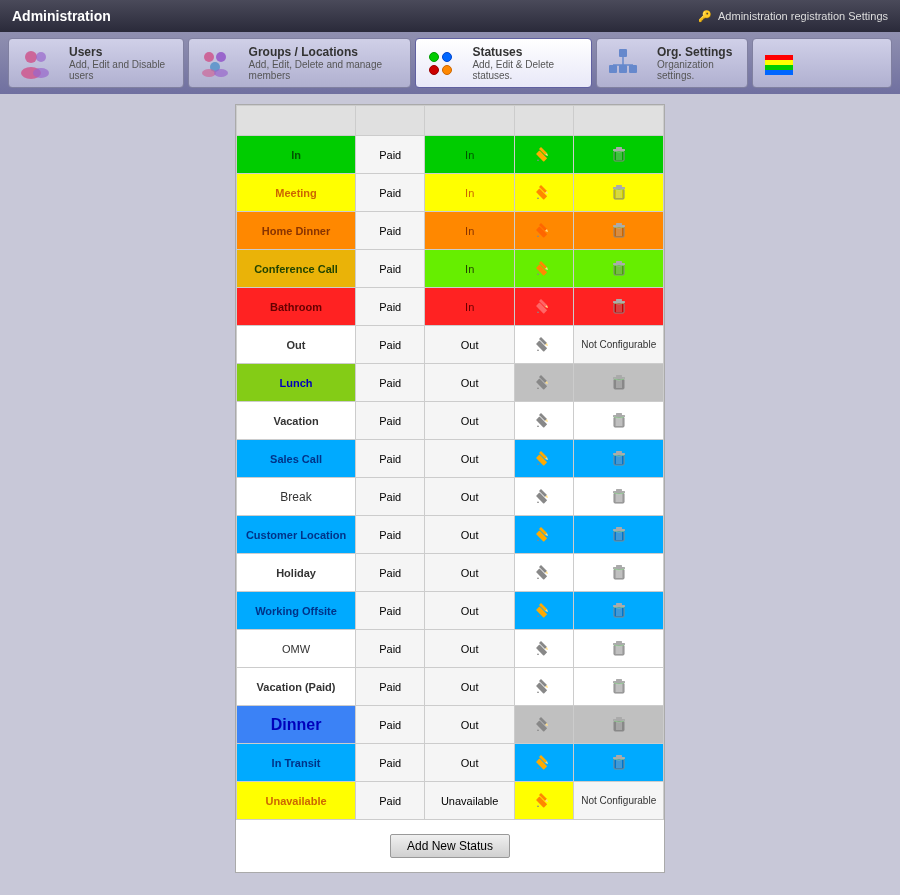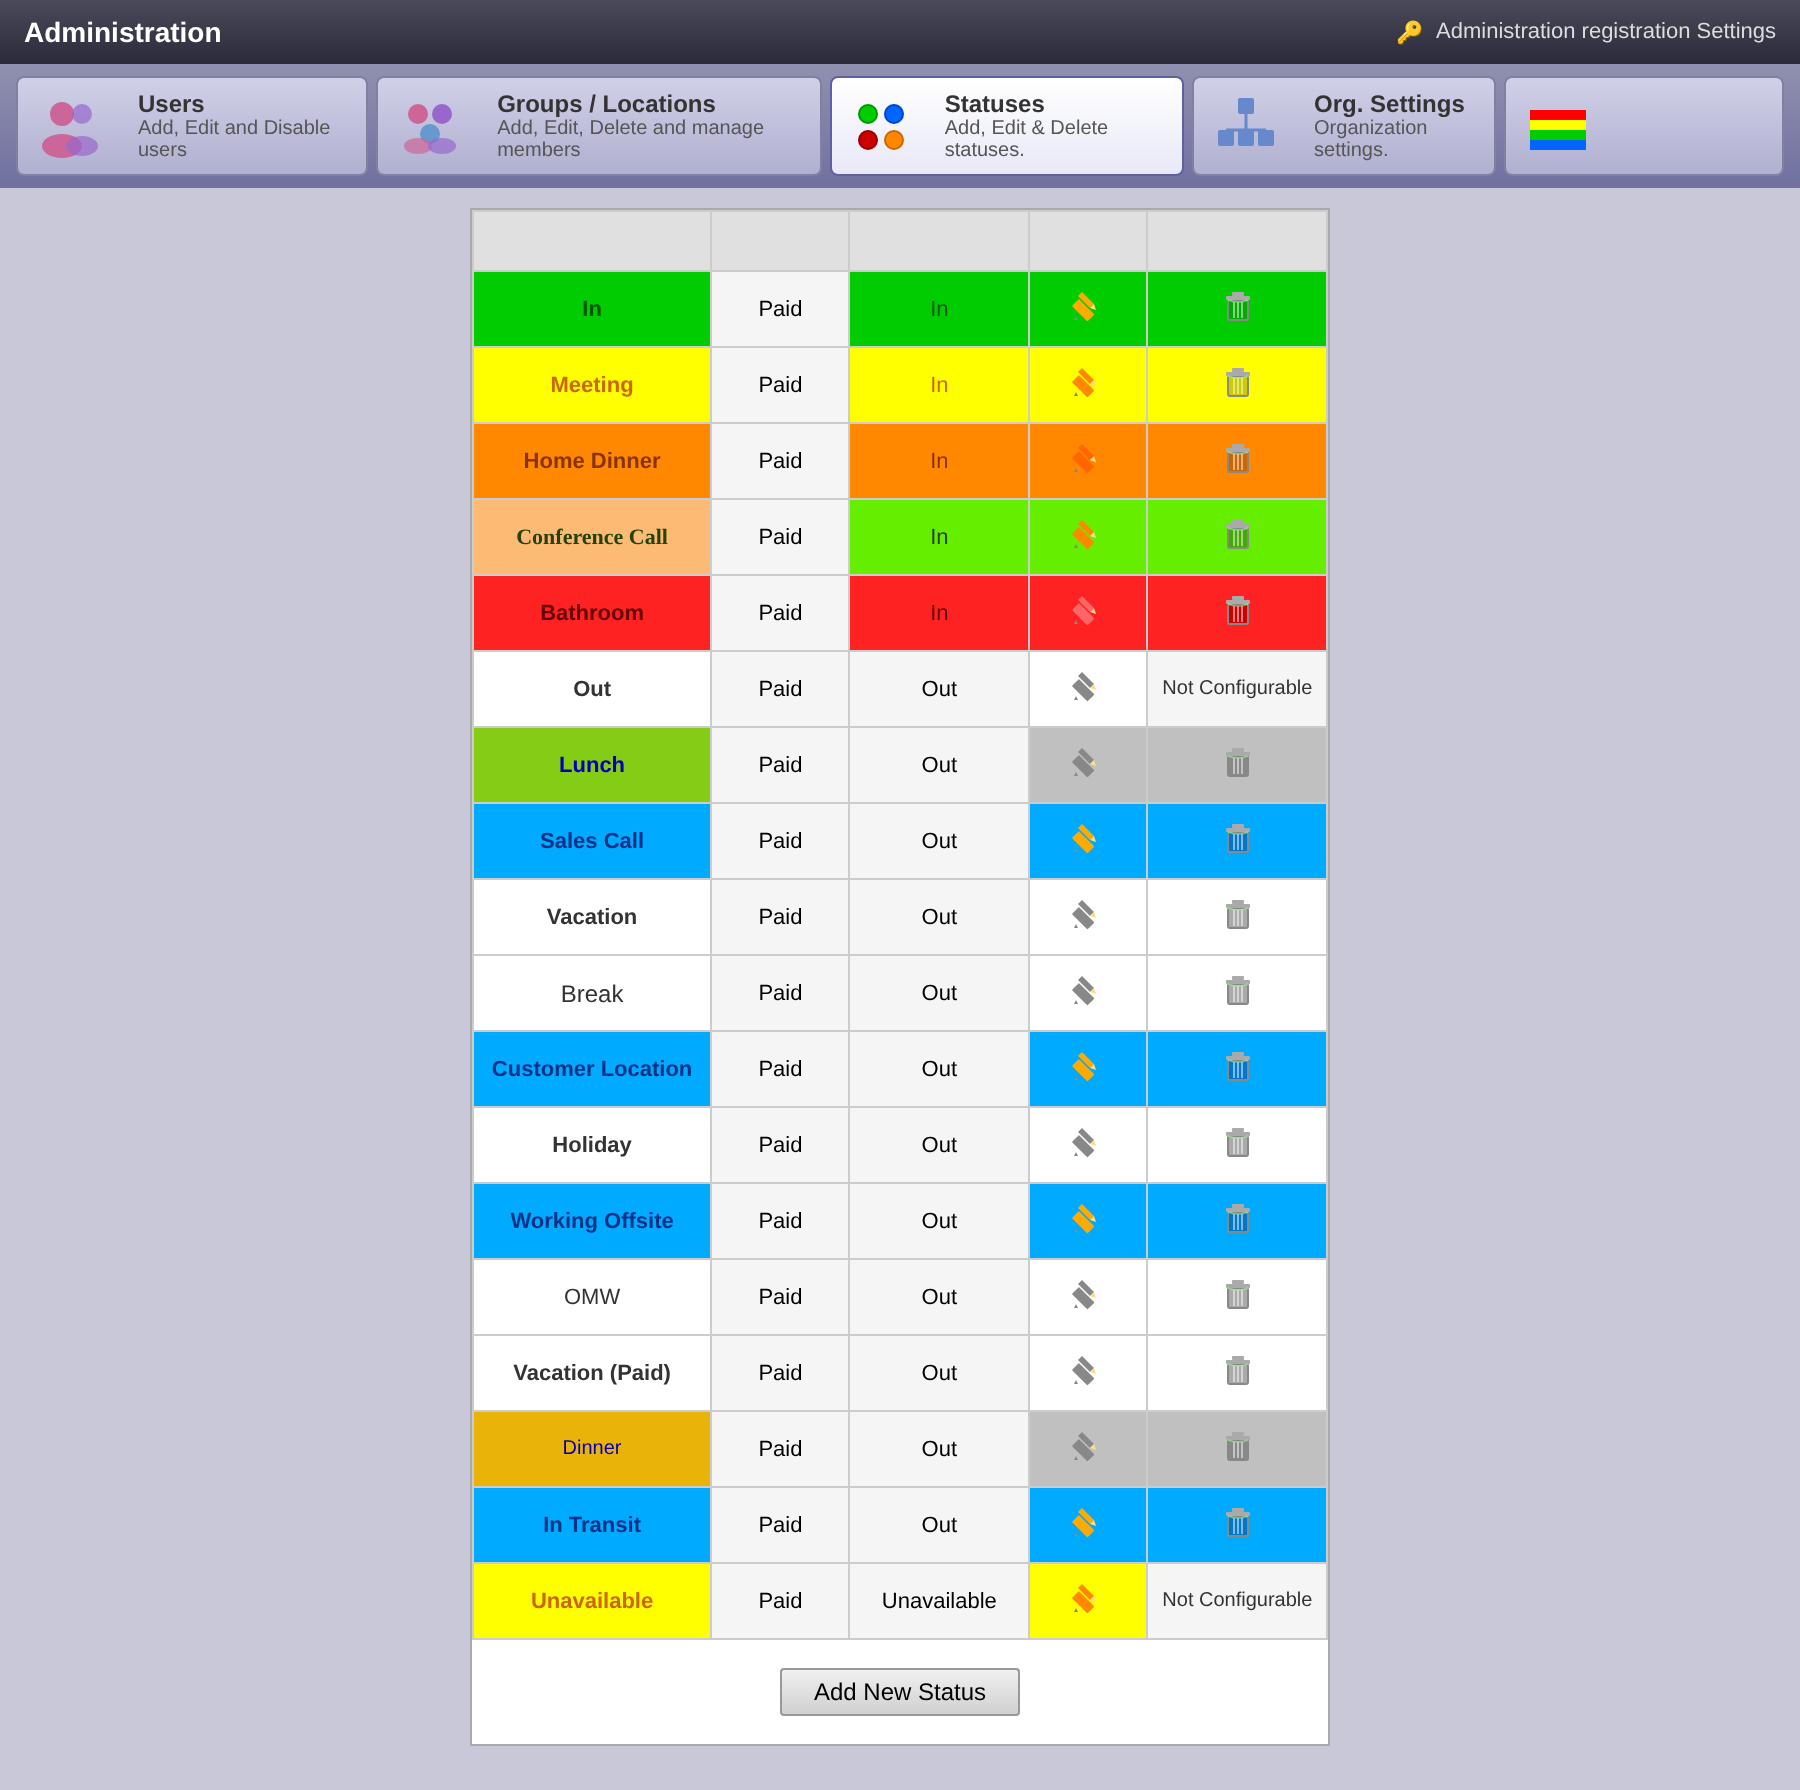--- a/index.html
+++ b/index.html
@@ -245,21 +245,21 @@
     <rect x="4" y="6" width="10" height="10" rx="1" fill="#cc6600" stroke="#888" stroke-width="1"></rect>
     <rect x="3" y="4" width="12" height="2" rx="0.5" fill="#aaa"></rect>
     <rect x="6" y="2" width="6" height="2" rx="0.5" fill="#aaa"></rect>
     <line x1="7" y1="7" x2="7" y2="15" stroke="#fff" stroke-width="1" opacity="0.5"></line>
     <line x1="9" y1="7" x2="9" y2="15" stroke="#fff" stroke-width="1" opacity="0.5"></line>
     <line x1="11" y1="7" x2="11" y2="15" stroke="#fff" stroke-width="1" opacity="0.5"></line>
     <path d="M4,6 Q9,8 14,6" fill="none" stroke="#99ff99" stroke-width="0.8" opacity="0.6"></path>
   </svg></td>
           </tr>
           <tr>
-            <td style="background-color: #fdba74; color: rgb(34, 68, 0); font-weight: bold; font-size: 11px; font-family: Liberation Serif, serif;">Conference Call</td>
+            <td style="background-color: #eab308; color: rgb(34, 68, 0); font-weight: bold; font-size: 11px;">Conference Call</td>
             <td style="background-color: rgb(245, 245, 245);">Paid</td>
             <td style="background-color: rgb(102, 238, 0); color: rgb(34, 68, 0);">In</td>
             <td style="background-color: rgb(102, 238, 0); text-align: center;"><svg width="18" height="18" viewBox="0 0 18 18">
     <polygon points="3,14 2,16 4,16" fill="#888"></polygon>
     <rect x="3" y="4" width="5" height="11" rx="0.5" transform="rotate(-45 8 9)" fill="#ff8800"></rect>
     <polygon points="6,2 12,8 10,10 4,4" fill="#ff8800"></polygon>
     <polygon points="10,10 12,8 13,11" fill="#ffdd88"></polygon>
   </svg></td>
             <td style="text-align: center; background-color: rgb(102, 238, 0);"><svg width="18" height="18" viewBox="0 0 18 18">
     <rect x="4" y="6" width="10" height="10" rx="1" fill="#44aa00" stroke="#888" stroke-width="1"></rect>
@@ -317,181 +317,181 @@
     <rect x="4" y="6" width="10" height="10" rx="1" fill="#888888" stroke="#888" stroke-width="1"></rect>
     <rect x="3" y="4" width="12" height="2" rx="0.5" fill="#aaa"></rect>
     <rect x="6" y="2" width="6" height="2" rx="0.5" fill="#aaa"></rect>
     <line x1="7" y1="7" x2="7" y2="15" stroke="#fff" stroke-width="1" opacity="0.5"></line>
     <line x1="9" y1="7" x2="9" y2="15" stroke="#fff" stroke-width="1" opacity="0.5"></line>
     <line x1="11" y1="7" x2="11" y2="15" stroke="#fff" stroke-width="1" opacity="0.5"></line>
     <path d="M4,6 Q9,8 14,6" fill="none" stroke="#99ff99" stroke-width="0.8" opacity="0.6"></path>
   </svg></td>
           </tr>
           <tr>
+            <td style="background-color: rgb(255, 255, 255); color: rgb(51, 51, 51); font-weight: bold; font-size: 11px;">Vacation</td>
+            <td style="background-color: rgb(245, 245, 245);">Paid</td>
+            <td style="background-color: rgb(245, 245, 245);">Out</td>
+            <td style="background-color: rgb(255, 255, 255); text-align: center;"><svg width="18" height="18" viewBox="0 0 18 18">
+    <polygon points="3,14 2,16 4,16" fill="#888"></polygon>
+    <rect x="3" y="4" width="5" height="11" rx="0.5" transform="rotate(-45 8 9)" fill="#888888"></rect>
+    <polygon points="6,2 12,8 10,10 4,4" fill="#888888"></polygon>
+    <polygon points="10,10 12,8 13,11" fill="#ffdd88"></polygon>
+  </svg></td>
+            <td style="text-align: center; background-color: rgb(255, 255, 255);"><svg width="18" height="18" viewBox="0 0 18 18">
+    <rect x="4" y="6" width="10" height="10" rx="1" fill="#aaaaaa" stroke="#888" stroke-width="1"></rect>
+    <rect x="3" y="4" width="12" height="2" rx="0.5" fill="#aaa"></rect>
+    <rect x="6" y="2" width="6" height="2" rx="0.5" fill="#aaa"></rect>
+    <line x1="7" y1="7" x2="7" y2="15" stroke="#fff" stroke-width="1" opacity="0.5"></line>
+    <line x1="9" y1="7" x2="9" y2="15" stroke="#fff" stroke-width="1" opacity="0.5"></line>
+    <line x1="11" y1="7" x2="11" y2="15" stroke="#fff" stroke-width="1" opacity="0.5"></line>
+    <path d="M4,6 Q9,8 14,6" fill="none" stroke="#99ff99" stroke-width="0.8" opacity="0.6"></path>
+  </svg></td>
+          </tr>
+          <tr>
             <td style="background-color: rgb(0, 170, 255); color: rgb(0, 51, 136); font-weight: bold; font-size: 11px;">Sales Call</td>
             <td style="background-color: rgb(245, 245, 245);">Paid</td>
             <td style="background-color: rgb(245, 245, 245);">Out</td>
             <td style="background-color: rgb(0, 170, 255); text-align: center;"><svg width="18" height="18" viewBox="0 0 18 18">
     <polygon points="3,14 2,16 4,16" fill="#888"></polygon>
     <rect x="3" y="4" width="5" height="11" rx="0.5" transform="rotate(-45 8 9)" fill="#ffaa00"></rect>
     <polygon points="6,2 12,8 10,10 4,4" fill="#ffaa00"></polygon>
     <polygon points="10,10 12,8 13,11" fill="#ffdd88"></polygon>
   </svg></td>
             <td style="text-align: center; background-color: rgb(0, 170, 255);"><svg width="18" height="18" viewBox="0 0 18 18">
     <rect x="4" y="6" width="10" height="10" rx="1" fill="#0077cc" stroke="#888" stroke-width="1"></rect>
     <rect x="3" y="4" width="12" height="2" rx="0.5" fill="#aaa"></rect>
     <rect x="6" y="2" width="6" height="2" rx="0.5" fill="#aaa"></rect>
     <line x1="7" y1="7" x2="7" y2="15" stroke="#fff" stroke-width="1" opacity="0.5"></line>
     <line x1="9" y1="7" x2="9" y2="15" stroke="#fff" stroke-width="1" opacity="0.5"></line>
     <line x1="11" y1="7" x2="11" y2="15" stroke="#fff" stroke-width="1" opacity="0.5"></line>
     <path d="M4,6 Q9,8 14,6" fill="none" stroke="#99ff99" stroke-width="0.8" opacity="0.6"></path>
   </svg></td>
           </tr>
           <tr>
-            <td style="background-color: rgb(255, 255, 255); color: rgb(51, 51, 51); font-weight: bold; font-size: 11px;">Vacation</td>
+            <td style="background-color: rgb(255, 255, 255); color: rgb(51, 51, 51); font-weight: normal; font-size: 12px;">Break</td>
             <td style="background-color: rgb(245, 245, 245);">Paid</td>
             <td style="background-color: rgb(245, 245, 245);">Out</td>
             <td style="background-color: rgb(255, 255, 255); text-align: center;"><svg width="18" height="18" viewBox="0 0 18 18">
     <polygon points="3,14 2,16 4,16" fill="#888"></polygon>
     <rect x="3" y="4" width="5" height="11" rx="0.5" transform="rotate(-45 8 9)" fill="#888888"></rect>
     <polygon points="6,2 12,8 10,10 4,4" fill="#888888"></polygon>
     <polygon points="10,10 12,8 13,11" fill="#ffdd88"></polygon>
   </svg></td>
             <td style="text-align: center; background-color: rgb(255, 255, 255);"><svg width="18" height="18" viewBox="0 0 18 18">
     <rect x="4" y="6" width="10" height="10" rx="1" fill="#aaaaaa" stroke="#888" stroke-width="1"></rect>
     <rect x="3" y="4" width="12" height="2" rx="0.5" fill="#aaa"></rect>
     <rect x="6" y="2" width="6" height="2" rx="0.5" fill="#aaa"></rect>
     <line x1="7" y1="7" x2="7" y2="15" stroke="#fff" stroke-width="1" opacity="0.5"></line>
     <line x1="9" y1="7" x2="9" y2="15" stroke="#fff" stroke-width="1" opacity="0.5"></line>
     <line x1="11" y1="7" x2="11" y2="15" stroke="#fff" stroke-width="1" opacity="0.5"></line>
     <path d="M4,6 Q9,8 14,6" fill="none" stroke="#99ff99" stroke-width="0.8" opacity="0.6"></path>
   </svg></td>
           </tr>
           <tr>
-            <td style="background-color: rgb(255, 255, 255); color: rgb(51, 51, 51); font-weight: normal; font-size: 12px;">Break</td>
+            <td style="background-color: rgb(0, 170, 255); color: rgb(0, 51, 136); font-weight: bold; font-size: 11px;">Customer Location</td>
+            <td style="background-color: rgb(245, 245, 245);">Paid</td>
+            <td style="background-color: rgb(245, 245, 245);">Out</td>
+            <td style="background-color: rgb(0, 170, 255); text-align: center;"><svg width="18" height="18" viewBox="0 0 18 18">
+    <polygon points="3,14 2,16 4,16" fill="#888"></polygon>
+    <rect x="3" y="4" width="5" height="11" rx="0.5" transform="rotate(-45 8 9)" fill="#ffaa00"></rect>
+    <polygon points="6,2 12,8 10,10 4,4" fill="#ffaa00"></polygon>
+    <polygon points="10,10 12,8 13,11" fill="#ffdd88"></polygon>
+  </svg></td>
+            <td style="text-align: center; background-color: rgb(0, 170, 255);"><svg width="18" height="18" viewBox="0 0 18 18">
+    <rect x="4" y="6" width="10" height="10" rx="1" fill="#0077cc" stroke="#888" stroke-width="1"></rect>
+    <rect x="3" y="4" width="12" height="2" rx="0.5" fill="#aaa"></rect>
+    <rect x="6" y="2" width="6" height="2" rx="0.5" fill="#aaa"></rect>
+    <line x1="7" y1="7" x2="7" y2="15" stroke="#fff" stroke-width="1" opacity="0.5"></line>
+    <line x1="9" y1="7" x2="9" y2="15" stroke="#fff" stroke-width="1" opacity="0.5"></line>
+    <line x1="11" y1="7" x2="11" y2="15" stroke="#fff" stroke-width="1" opacity="0.5"></line>
+    <path d="M4,6 Q9,8 14,6" fill="none" stroke="#99ff99" stroke-width="0.8" opacity="0.6"></path>
+  </svg></td>
+          </tr>
+          <tr>
+            <td style="background-color: rgb(255, 255, 255); color: rgb(51, 51, 51); font-weight: bold; font-size: 11px;">Holiday</td>
             <td style="background-color: rgb(245, 245, 245);">Paid</td>
             <td style="background-color: rgb(245, 245, 245);">Out</td>
             <td style="background-color: rgb(255, 255, 255); text-align: center;"><svg width="18" height="18" viewBox="0 0 18 18">
     <polygon points="3,14 2,16 4,16" fill="#888"></polygon>
     <rect x="3" y="4" width="5" height="11" rx="0.5" transform="rotate(-45 8 9)" fill="#888888"></rect>
     <polygon points="6,2 12,8 10,10 4,4" fill="#888888"></polygon>
     <polygon points="10,10 12,8 13,11" fill="#ffdd88"></polygon>
   </svg></td>
             <td style="text-align: center; background-color: rgb(255, 255, 255);"><svg width="18" height="18" viewBox="0 0 18 18">
     <rect x="4" y="6" width="10" height="10" rx="1" fill="#aaaaaa" stroke="#888" stroke-width="1"></rect>
     <rect x="3" y="4" width="12" height="2" rx="0.5" fill="#aaa"></rect>
     <rect x="6" y="2" width="6" height="2" rx="0.5" fill="#aaa"></rect>
     <line x1="7" y1="7" x2="7" y2="15" stroke="#fff" stroke-width="1" opacity="0.5"></line>
     <line x1="9" y1="7" x2="9" y2="15" stroke="#fff" stroke-width="1" opacity="0.5"></line>
     <line x1="11" y1="7" x2="11" y2="15" stroke="#fff" stroke-width="1" opacity="0.5"></line>
     <path d="M4,6 Q9,8 14,6" fill="none" stroke="#99ff99" stroke-width="0.8" opacity="0.6"></path>
   </svg></td>
           </tr>
           <tr>
-            <td style="background-color: rgb(0, 170, 255); color: rgb(0, 51, 136); font-weight: bold; font-size: 11px;">Customer Location</td>
+            <td style="background-color: rgb(0, 170, 255); color: rgb(0, 51, 136); font-weight: bold; font-size: 11px;">Working Offsite</td>
             <td style="background-color: rgb(245, 245, 245);">Paid</td>
             <td style="background-color: rgb(245, 245, 245);">Out</td>
             <td style="background-color: rgb(0, 170, 255); text-align: center;"><svg width="18" height="18" viewBox="0 0 18 18">
     <polygon points="3,14 2,16 4,16" fill="#888"></polygon>
     <rect x="3" y="4" width="5" height="11" rx="0.5" transform="rotate(-45 8 9)" fill="#ffaa00"></rect>
     <polygon points="6,2 12,8 10,10 4,4" fill="#ffaa00"></polygon>
     <polygon points="10,10 12,8 13,11" fill="#ffdd88"></polygon>
   </svg></td>
             <td style="text-align: center; background-color: rgb(0, 170, 255);"><svg width="18" height="18" viewBox="0 0 18 18">
     <rect x="4" y="6" width="10" height="10" rx="1" fill="#0077cc" stroke="#888" stroke-width="1"></rect>
     <rect x="3" y="4" width="12" height="2" rx="0.5" fill="#aaa"></rect>
     <rect x="6" y="2" width="6" height="2" rx="0.5" fill="#aaa"></rect>
     <line x1="7" y1="7" x2="7" y2="15" stroke="#fff" stroke-width="1" opacity="0.5"></line>
     <line x1="9" y1="7" x2="9" y2="15" stroke="#fff" stroke-width="1" opacity="0.5"></line>
     <line x1="11" y1="7" x2="11" y2="15" stroke="#fff" stroke-width="1" opacity="0.5"></line>
     <path d="M4,6 Q9,8 14,6" fill="none" stroke="#99ff99" stroke-width="0.8" opacity="0.6"></path>
   </svg></td>
           </tr>
           <tr>
-            <td style="background-color: rgb(255, 255, 255); color: rgb(51, 51, 51); font-weight: bold; font-size: 11px;">Holiday</td>
+            <td style="background-color: rgb(255, 255, 255); color: rgb(51, 51, 51); font-weight: normal; font-size: 11px;">OMW</td>
             <td style="background-color: rgb(245, 245, 245);">Paid</td>
             <td style="background-color: rgb(245, 245, 245);">Out</td>
             <td style="background-color: rgb(255, 255, 255); text-align: center;"><svg width="18" height="18" viewBox="0 0 18 18">
     <polygon points="3,14 2,16 4,16" fill="#888"></polygon>
     <rect x="3" y="4" width="5" height="11" rx="0.5" transform="rotate(-45 8 9)" fill="#888888"></rect>
     <polygon points="6,2 12,8 10,10 4,4" fill="#888888"></polygon>
     <polygon points="10,10 12,8 13,11" fill="#ffdd88"></polygon>
   </svg></td>
             <td style="text-align: center; background-color: rgb(255, 255, 255);"><svg width="18" height="18" viewBox="0 0 18 18">
     <rect x="4" y="6" width="10" height="10" rx="1" fill="#aaaaaa" stroke="#888" stroke-width="1"></rect>
     <rect x="3" y="4" width="12" height="2" rx="0.5" fill="#aaa"></rect>
     <rect x="6" y="2" width="6" height="2" rx="0.5" fill="#aaa"></rect>
     <line x1="7" y1="7" x2="7" y2="15" stroke="#fff" stroke-width="1" opacity="0.5"></line>
     <line x1="9" y1="7" x2="9" y2="15" stroke="#fff" stroke-width="1" opacity="0.5"></line>
     <line x1="11" y1="7" x2="11" y2="15" stroke="#fff" stroke-width="1" opacity="0.5"></line>
     <path d="M4,6 Q9,8 14,6" fill="none" stroke="#99ff99" stroke-width="0.8" opacity="0.6"></path>
   </svg></td>
           </tr>
           <tr>
-            <td style="background-color: rgb(0, 170, 255); color: rgb(0, 51, 136); font-weight: bold; font-size: 11px;">Working Offsite</td>
-            <td style="background-color: rgb(245, 245, 245);">Paid</td>
-            <td style="background-color: rgb(245, 245, 245);">Out</td>
-            <td style="background-color: rgb(0, 170, 255); text-align: center;"><svg width="18" height="18" viewBox="0 0 18 18">
-    <polygon points="3,14 2,16 4,16" fill="#888"></polygon>
-    <rect x="3" y="4" width="5" height="11" rx="0.5" transform="rotate(-45 8 9)" fill="#ffaa00"></rect>
-    <polygon points="6,2 12,8 10,10 4,4" fill="#ffaa00"></polygon>
-    <polygon points="10,10 12,8 13,11" fill="#ffdd88"></polygon>
-  </svg></td>
-            <td style="text-align: center; background-color: rgb(0, 170, 255);"><svg width="18" height="18" viewBox="0 0 18 18">
-    <rect x="4" y="6" width="10" height="10" rx="1" fill="#0077cc" stroke="#888" stroke-width="1"></rect>
-    <rect x="3" y="4" width="12" height="2" rx="0.5" fill="#aaa"></rect>
-    <rect x="6" y="2" width="6" height="2" rx="0.5" fill="#aaa"></rect>
-    <line x1="7" y1="7" x2="7" y2="15" stroke="#fff" stroke-width="1" opacity="0.5"></line>
-    <line x1="9" y1="7" x2="9" y2="15" stroke="#fff" stroke-width="1" opacity="0.5"></line>
-    <line x1="11" y1="7" x2="11" y2="15" stroke="#fff" stroke-width="1" opacity="0.5"></line>
-    <path d="M4,6 Q9,8 14,6" fill="none" stroke="#99ff99" stroke-width="0.8" opacity="0.6"></path>
-  </svg></td>
-          </tr>
-          <tr>
-            <td style="background-color: rgb(255, 255, 255); color: rgb(51, 51, 51); font-weight: normal; font-size: 11px;">OMW</td>
+            <td style="background-color: rgb(255, 255, 255); color: rgb(51, 51, 51); font-weight: bold; font-size: 11px;">Vacation (Paid)</td>
             <td style="background-color: rgb(245, 245, 245);">Paid</td>
             <td style="background-color: rgb(245, 245, 245);">Out</td>
             <td style="background-color: rgb(255, 255, 255); text-align: center;"><svg width="18" height="18" viewBox="0 0 18 18">
     <polygon points="3,14 2,16 4,16" fill="#888"></polygon>
     <rect x="3" y="4" width="5" height="11" rx="0.5" transform="rotate(-45 8 9)" fill="#888888"></rect>
     <polygon points="6,2 12,8 10,10 4,4" fill="#888888"></polygon>
     <polygon points="10,10 12,8 13,11" fill="#ffdd88"></polygon>
   </svg></td>
             <td style="text-align: center; background-color: rgb(255, 255, 255);"><svg width="18" height="18" viewBox="0 0 18 18">
     <rect x="4" y="6" width="10" height="10" rx="1" fill="#aaaaaa" stroke="#888" stroke-width="1"></rect>
     <rect x="3" y="4" width="12" height="2" rx="0.5" fill="#aaa"></rect>
     <rect x="6" y="2" width="6" height="2" rx="0.5" fill="#aaa"></rect>
     <line x1="7" y1="7" x2="7" y2="15" stroke="#fff" stroke-width="1" opacity="0.5"></line>
     <line x1="9" y1="7" x2="9" y2="15" stroke="#fff" stroke-width="1" opacity="0.5"></line>
     <line x1="11" y1="7" x2="11" y2="15" stroke="#fff" stroke-width="1" opacity="0.5"></line>
     <path d="M4,6 Q9,8 14,6" fill="none" stroke="#99ff99" stroke-width="0.8" opacity="0.6"></path>
   </svg></td>
           </tr>
           <tr>
-            <td style="background-color: rgb(255, 255, 255); color: rgb(51, 51, 51); font-weight: bold; font-size: 11px;">Vacation (Paid)</td>
-            <td style="background-color: rgb(245, 245, 245);">Paid</td>
-            <td style="background-color: rgb(245, 245, 245);">Out</td>
-            <td style="background-color: rgb(255, 255, 255); text-align: center;"><svg width="18" height="18" viewBox="0 0 18 18">
-    <polygon points="3,14 2,16 4,16" fill="#888"></polygon>
-    <rect x="3" y="4" width="5" height="11" rx="0.5" transform="rotate(-45 8 9)" fill="#888888"></rect>
-    <polygon points="6,2 12,8 10,10 4,4" fill="#888888"></polygon>
-    <polygon points="10,10 12,8 13,11" fill="#ffdd88"></polygon>
-  </svg></td>
-            <td style="text-align: center; background-color: rgb(255, 255, 255);"><svg width="18" height="18" viewBox="0 0 18 18">
-    <rect x="4" y="6" width="10" height="10" rx="1" fill="#aaaaaa" stroke="#888" stroke-width="1"></rect>
-    <rect x="3" y="4" width="12" height="2" rx="0.5" fill="#aaa"></rect>
-    <rect x="6" y="2" width="6" height="2" rx="0.5" fill="#aaa"></rect>
-    <line x1="7" y1="7" x2="7" y2="15" stroke="#fff" stroke-width="1" opacity="0.5"></line>
-    <line x1="9" y1="7" x2="9" y2="15" stroke="#fff" stroke-width="1" opacity="0.5"></line>
-    <line x1="11" y1="7" x2="11" y2="15" stroke="#fff" stroke-width="1" opacity="0.5"></line>
-    <path d="M4,6 Q9,8 14,6" fill="none" stroke="#99ff99" stroke-width="0.8" opacity="0.6"></path>
-  </svg></td>
-          </tr>
-          <tr>
-            <td style="background-color: #eab308; color: rgb(0, 0, 187); font-weight: normal; font-size: 10px;">Dinner</td>
+            <td style="background-color: #3b82f6; color: rgb(0, 0, 187); font-weight: bold; font-size: 16px;">Dinner</td>
             <td style="background-color: rgb(245, 245, 245);">Paid</td>
             <td style="background-color: rgb(245, 245, 245);">Out</td>
             <td style="background-color: rgb(192, 192, 192); text-align: center;"><svg width="18" height="18" viewBox="0 0 18 18">
     <polygon points="3,14 2,16 4,16" fill="#888"></polygon>
     <rect x="3" y="4" width="5" height="11" rx="0.5" transform="rotate(-45 8 9)" fill="#888888"></rect>
     <polygon points="6,2 12,8 10,10 4,4" fill="#888888"></polygon>
     <polygon points="10,10 12,8 13,11" fill="#ffdd88"></polygon>
   </svg></td>
             <td style="text-align: center; background-color: rgb(192, 192, 192);"><svg width="18" height="18" viewBox="0 0 18 18">
     <rect x="4" y="6" width="10" height="10" rx="1" fill="#888888" stroke="#888" stroke-width="1"></rect>

